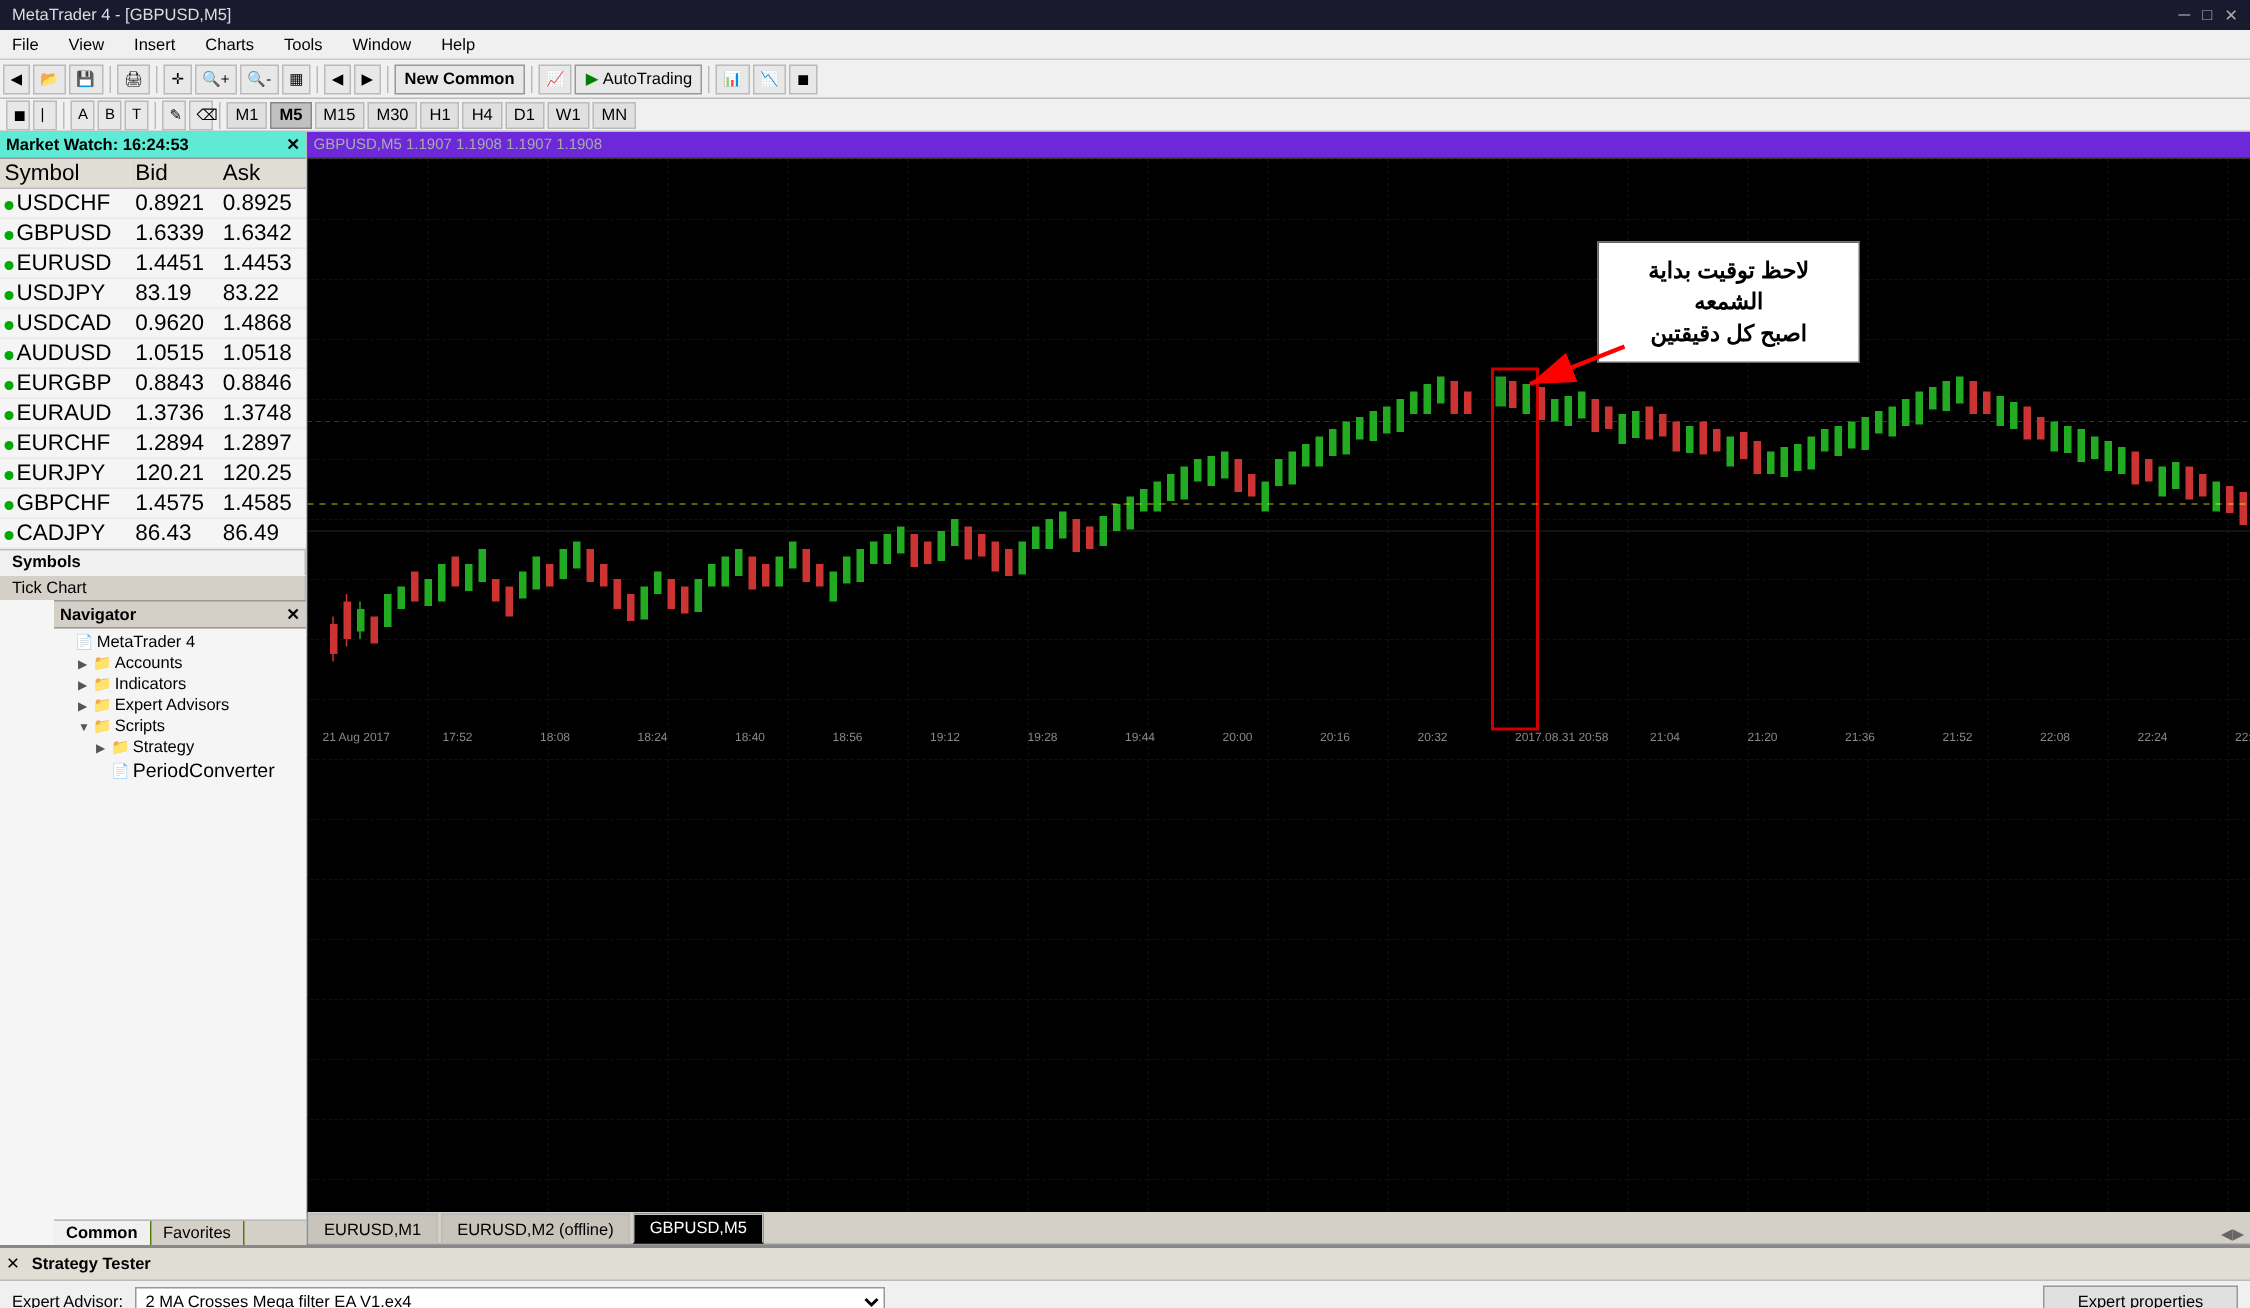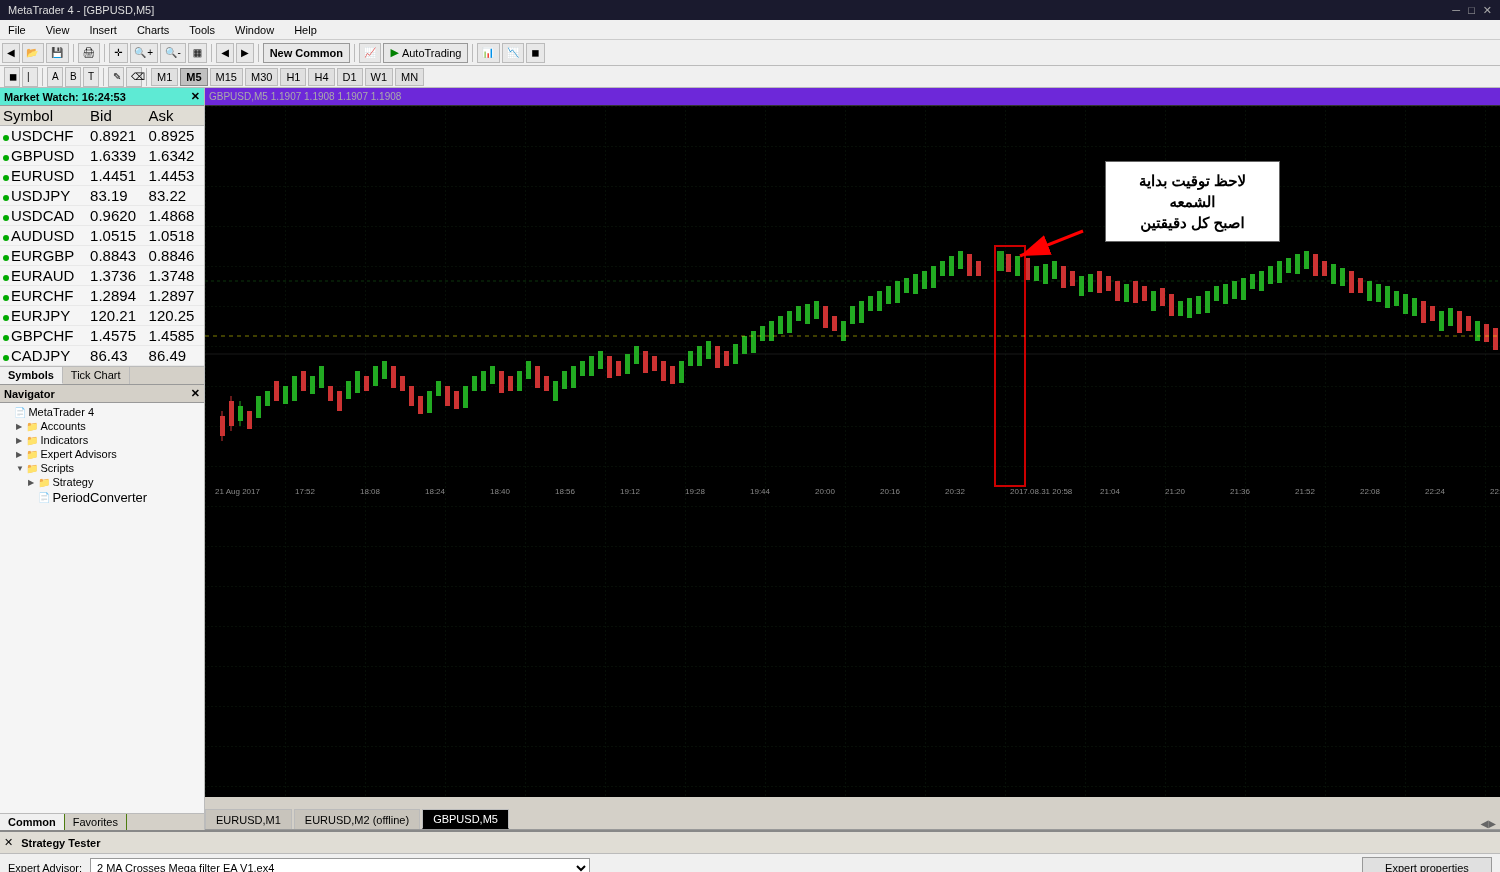--- a/index.html
+++ b/index.html
@@ -148,35 +148,37 @@
       padding: 1px 3px;
       border-bottom: 1px solid #e8e8e8;
     }
     .dot { display: inline-block; width: 6px; height: 6px; border-radius: 50%; margin-right: 2px; }
     .dot-green { background: #00aa00; }
 
     .mw-tabs {
       display: flex;
       background: #d4d0c8;
       border-top: 1px solid #bbb;
+      flex-direction: column;
     }
     .mw-tab {
       padding: 2px 8px;
       cursor: pointer;
       font-size: 11px;
       border-right: 1px solid #bbb;
     }
     .mw-tab.active { background: #f0f0f0; border-bottom: 1px solid #f0f0f0; font-weight: bold; }
 
     
     .navigator {
       flex: 1;
       overflow: hidden;
       display: flex;
       flex-direction: column;
+      padding-left: 36px;
     }
     .navigator-header {
       background: #d4d0c8;
       border-bottom: 1px solid #999;
       border-top: 1px solid #999;
       padding: 2px 4px;
       font-weight: bold;
       font-size: 11px;
       display: flex;
       justify-content: space-between;
@@ -216,21 +218,21 @@
       background: #000;
       overflow: hidden;
     }
 
     
     .chart-tabs {
       display: flex;
       background: #d4d0c8;
       border-bottom: 1px solid #999;
       align-items: flex-end;
-      height: 33px;
+      height: 22px;
     }
     .chart-tab {
       padding: 2px 10px;
       cursor: pointer;
       font-size: 11px;
       border: 1px solid #bbb;
       border-bottom: none;
       background: #c8c4bc;
       margin-right: 2px;
       height: 20px;
@@ -288,21 +290,20 @@
       position: absolute;
       background: white;
       border: 1px solid #666;
       padding: 8px 12px;
       font-size: 16px;
       font-weight: bold;
       color: #000;
       text-align: center;
       direction: rtl;
       line-height: 1.4;
-      margin-left: 40px;
     }
 
     
     .ea-dropdown-wrap {
       display: flex;
       align-items: center;
       gap: 0;
     }
     .ea-dropdown {
       height: 18px;

